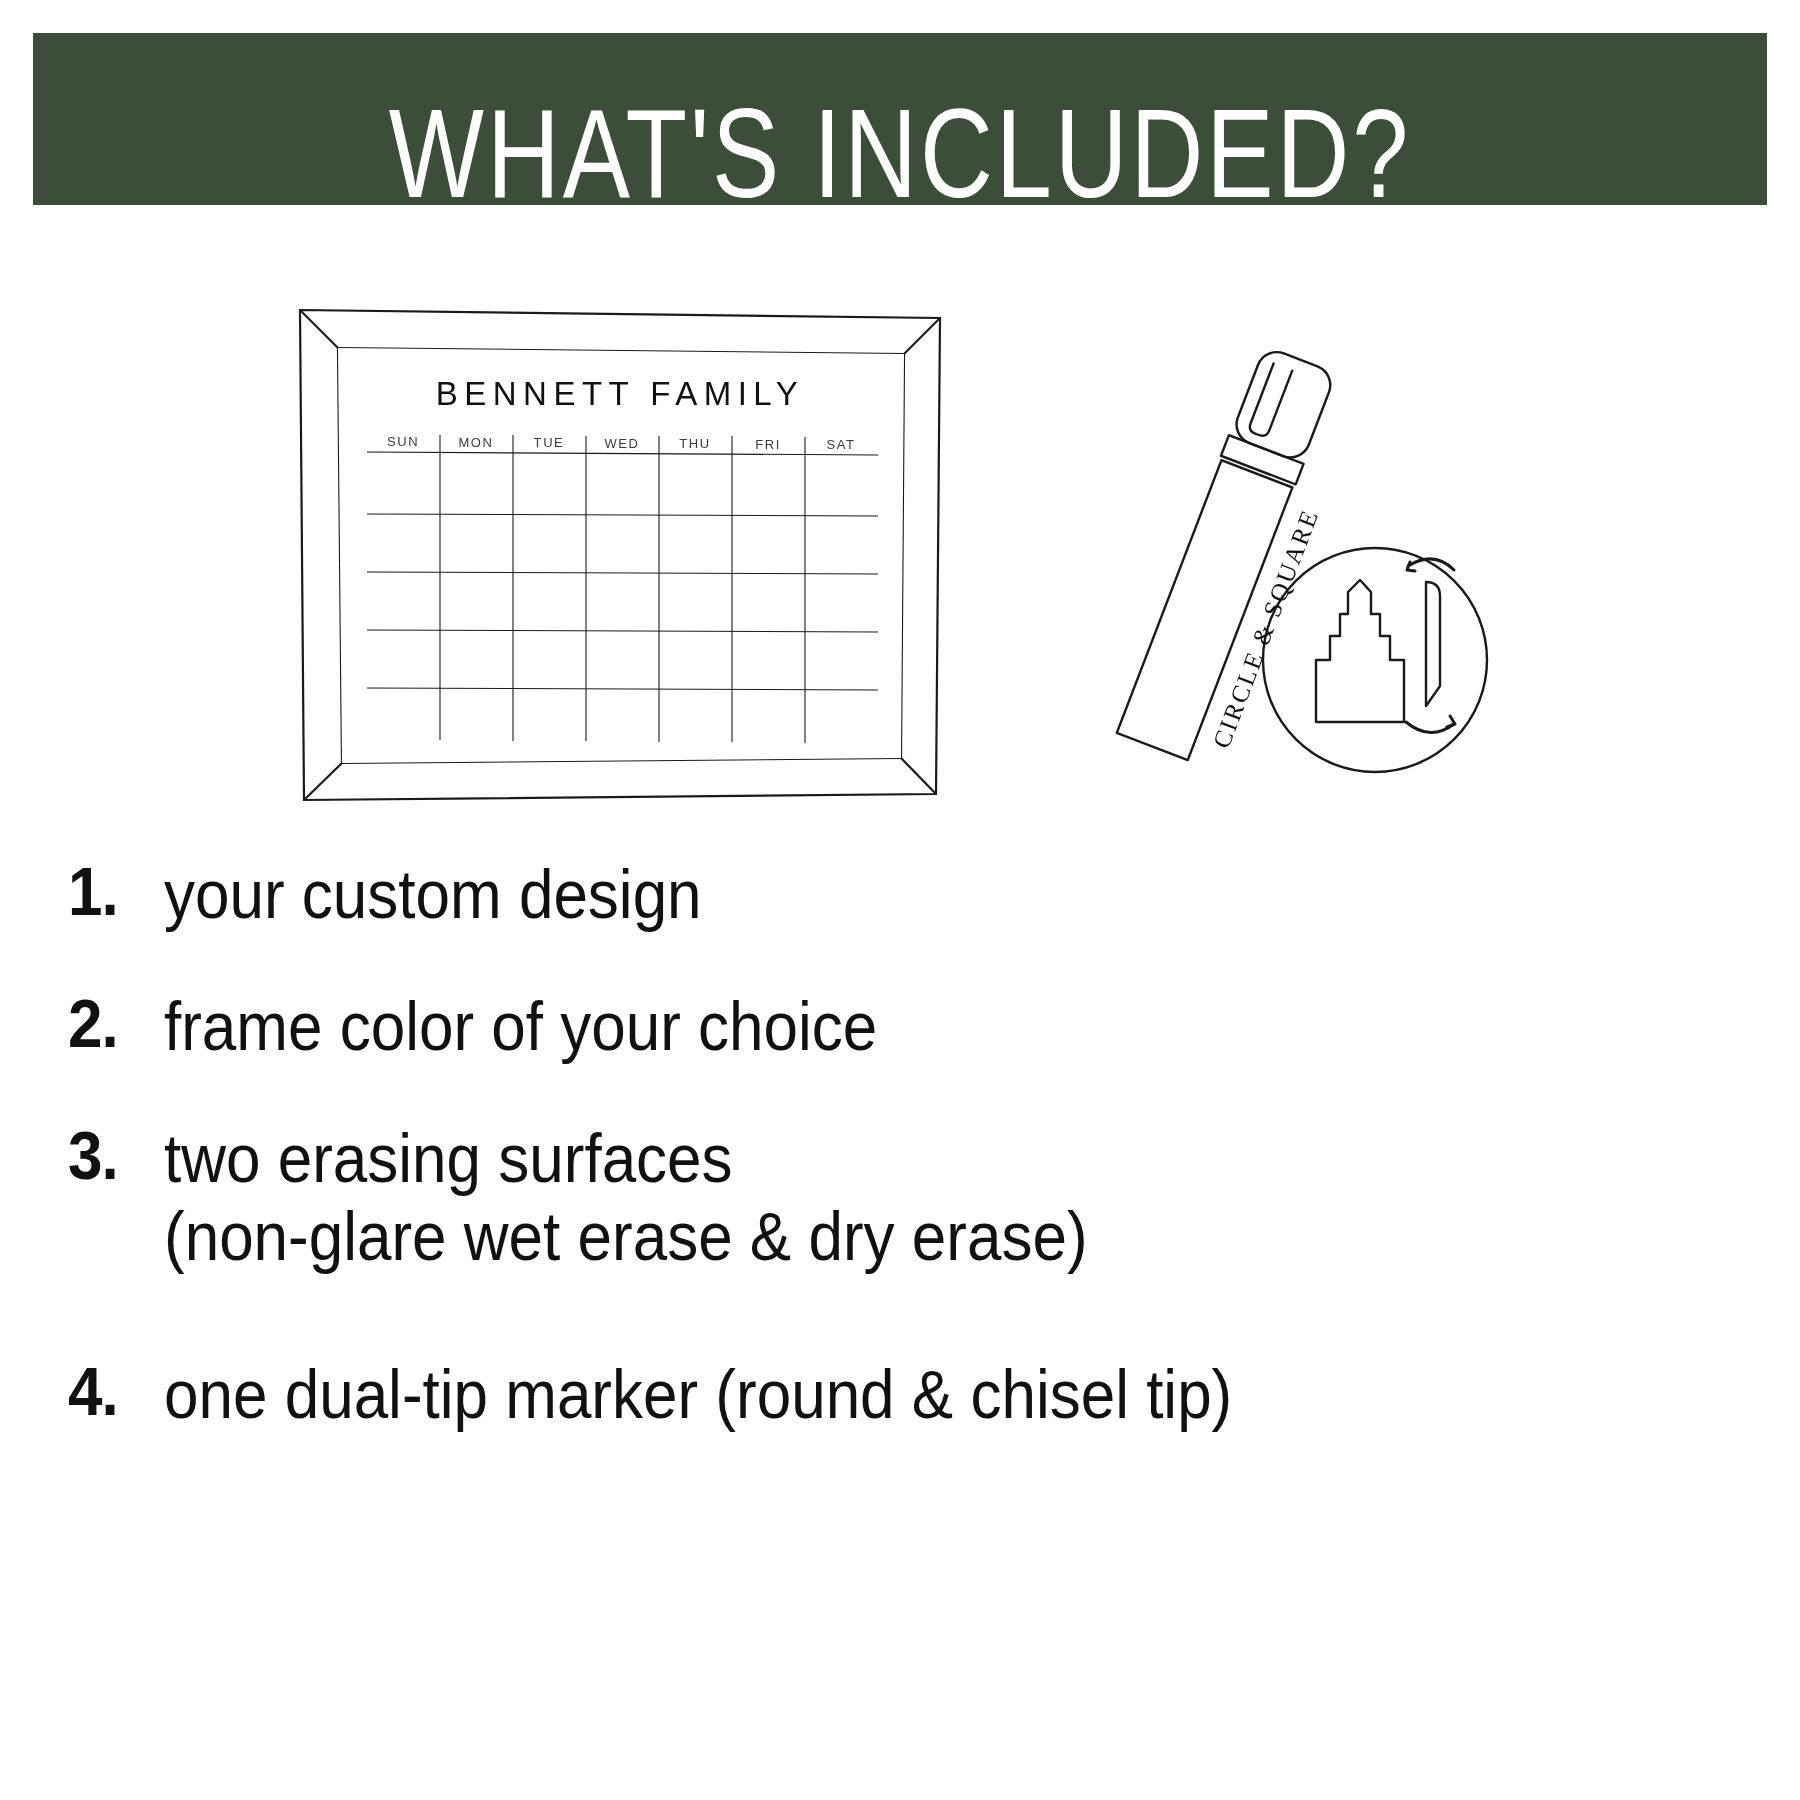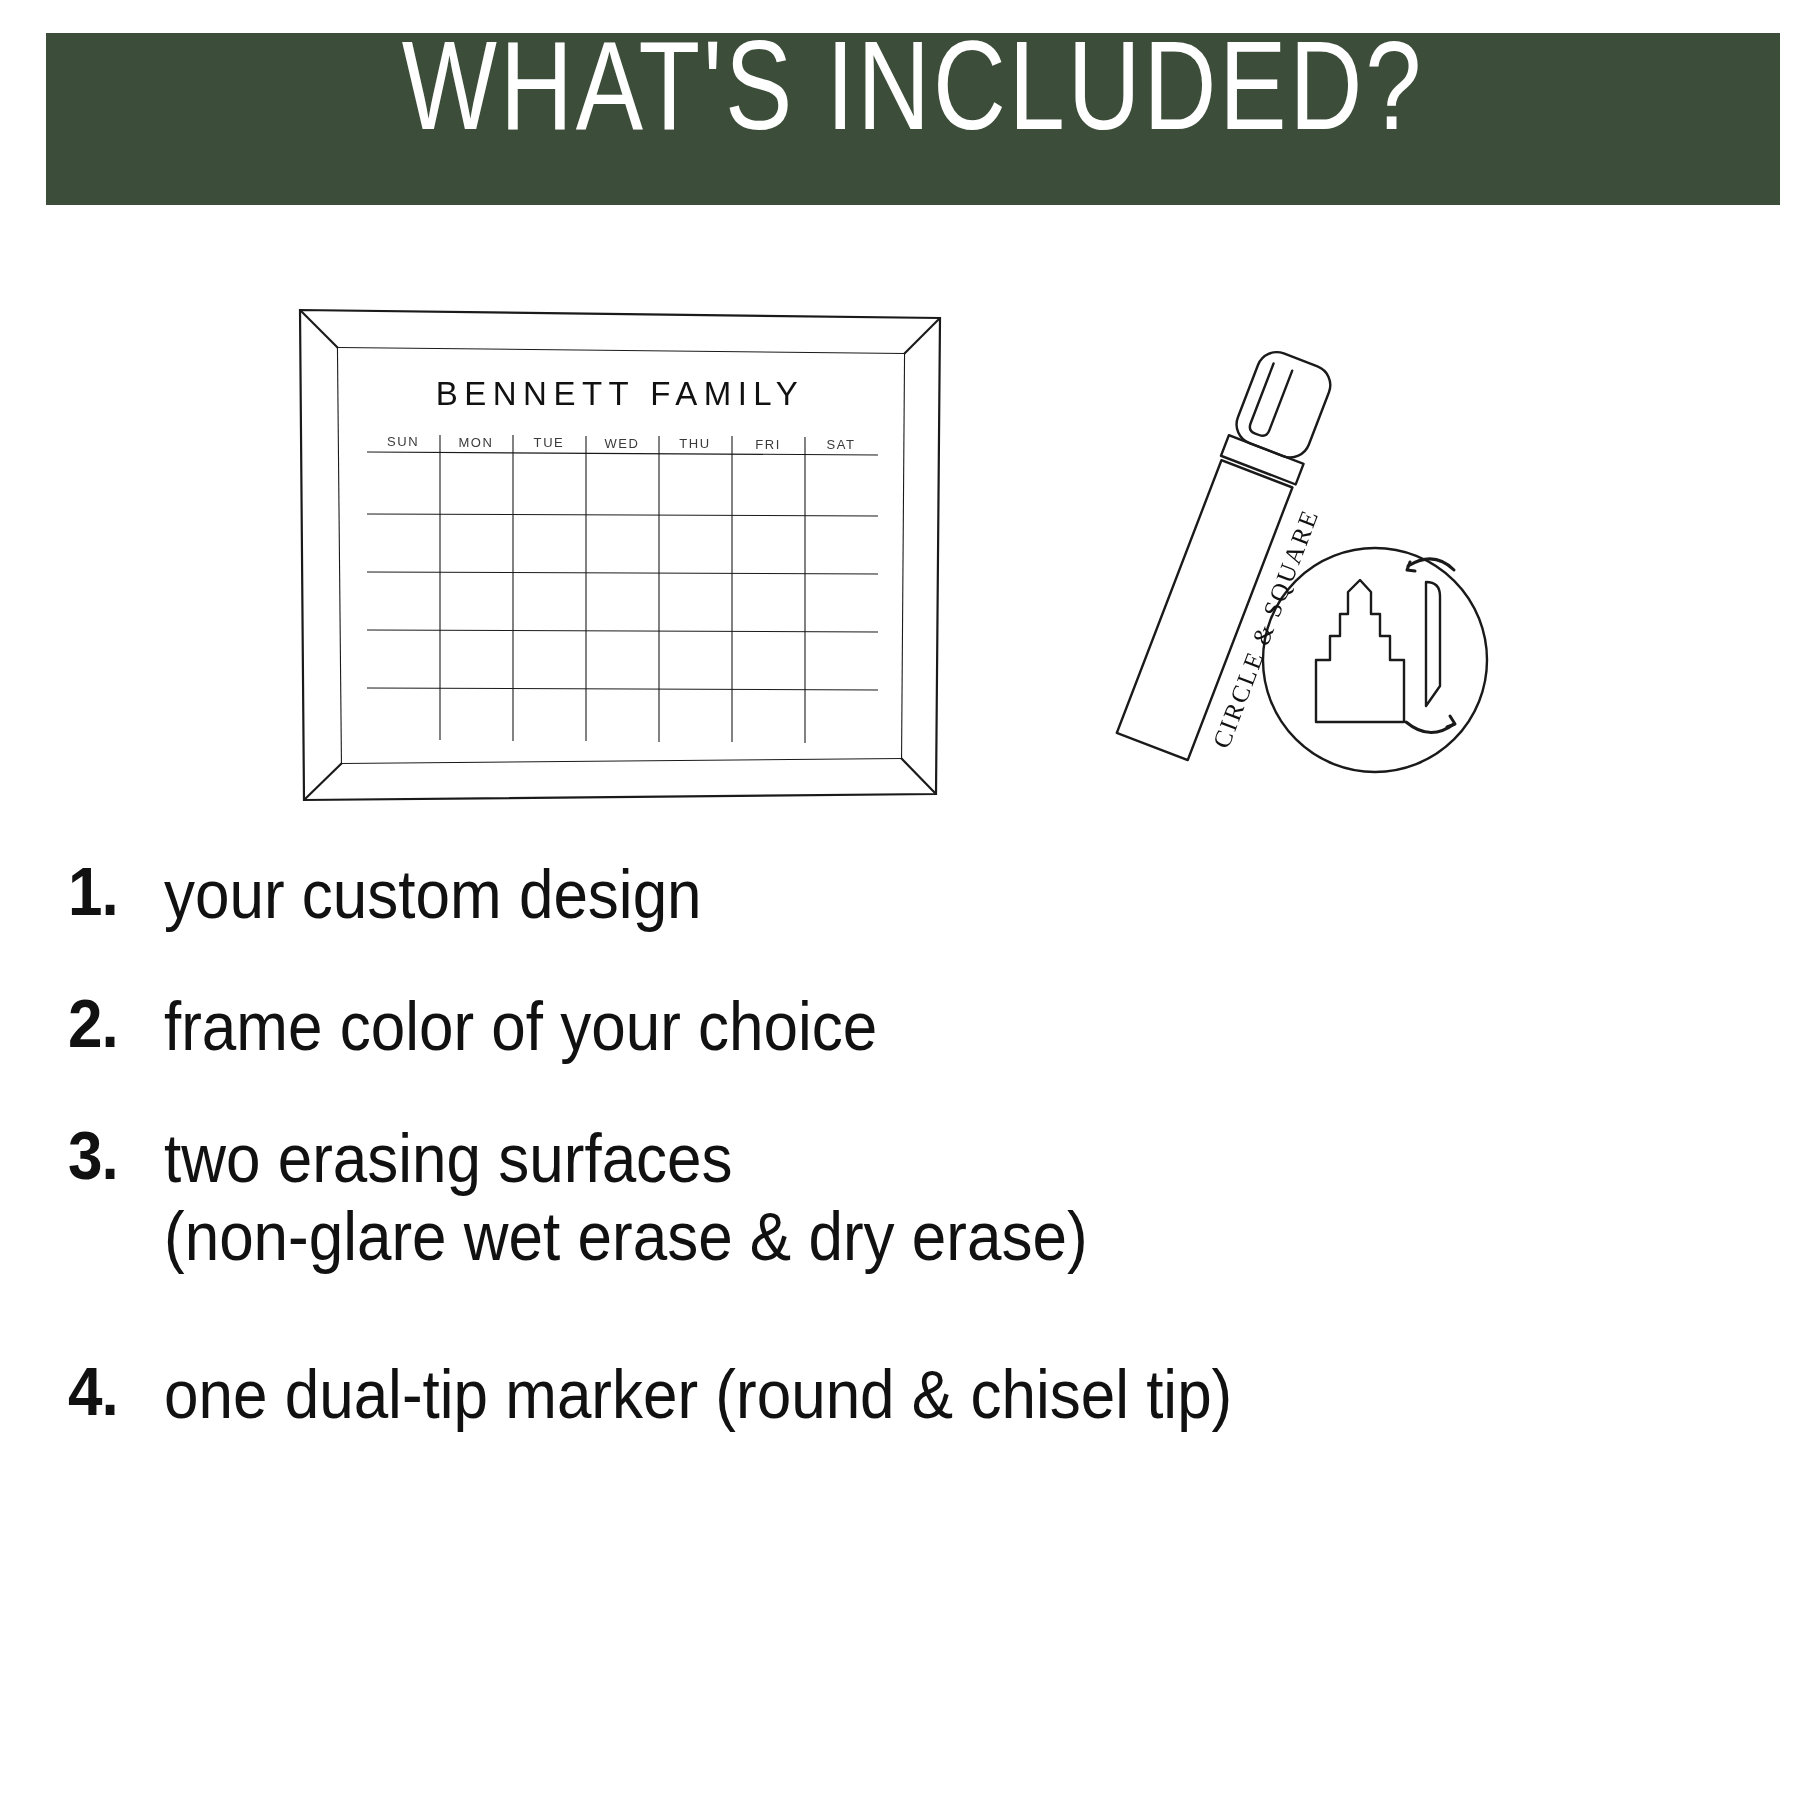--- a/index.html
+++ b/index.html
@@ -12,27 +12,27 @@
     height: 1800px;
     font-family: "Liberation Sans", sans-serif;
     color: #111111;
     overflow: hidden;
     position: relative;
   }
 
   
   .header-banner {
     position: absolute;
-    left: 46px;
+    left: 33px;
     top: 33px;
     width: 1734px;
     height: 172px;
     background: #3c4d39;
     display: flex;
-    align-items: flex-start;
+    align-items: flex-end;
     justify-content: center;
   }
   .header-title {
     color: #ffffff;
     font-family: "Liberation Sans", sans-serif;
     font-size: 104px;
     font-weight: 300;
     letter-spacing: 3px;
     transform: scaleY(1.22) scaleX(0.97);
     transform-origin: center center;

